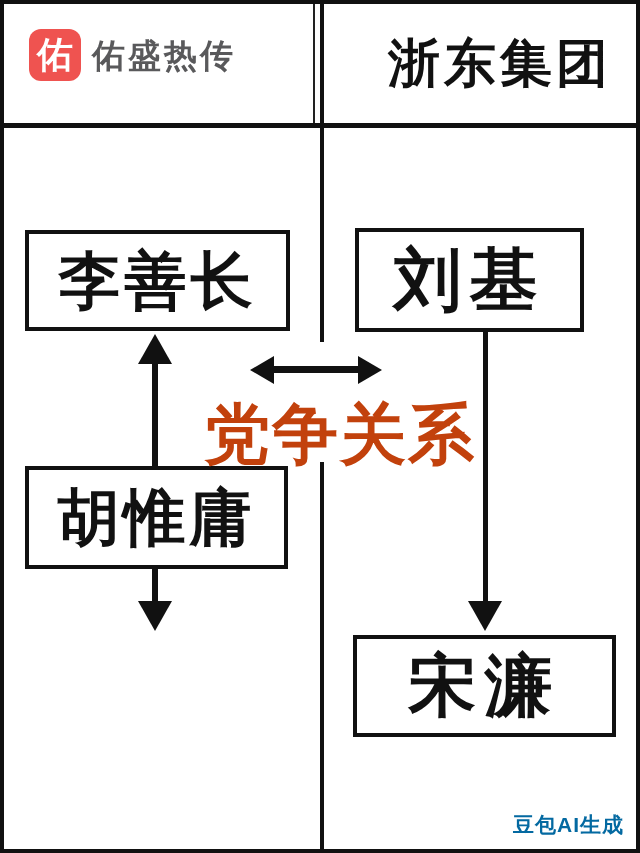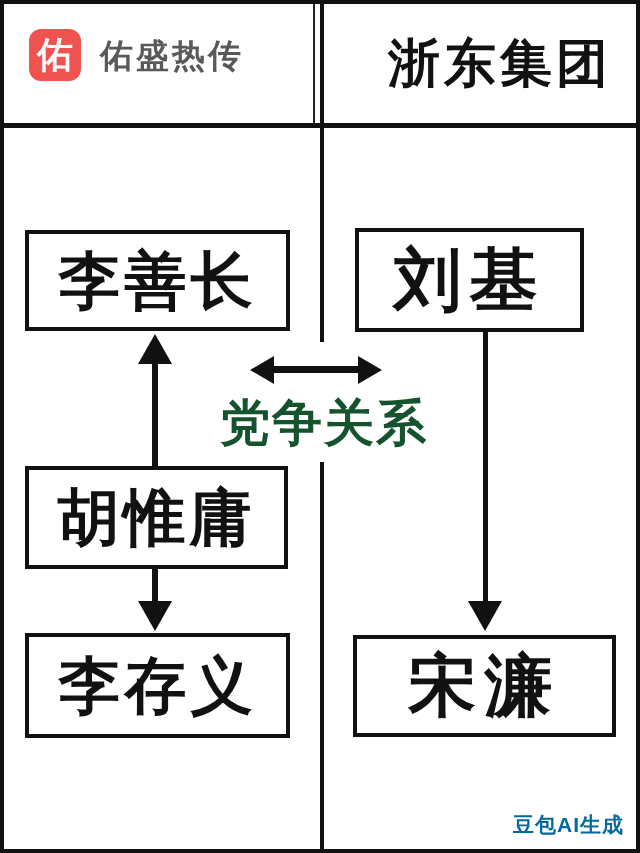--- a/index.html
+++ b/index.html
@@ -50,32 +50,32 @@
   .s-dn1{left:148px;top:561px;width:6px;height:42px;}
   .h-dn1{left:134px;top:597px;}
   .s-dn2{left:479px;top:328px;width:5px;height:270px;}
   .h-dn2{left:464px;top:597px;}
   .s-dbl{left:268px;top:362px;width:88px;height:7px;}
   .h-dbl-l{left:246px;top:352px;}
   .h-dbl-r{left:354px;top:352px;}
   
   .relation-label{
     position:absolute;left:200px;top:386px;width:240px;
-    text-align:center;font-size:50px;font-weight:700;color:#14532d;
+    text-align:center;font-size:66px;font-weight:700;color:#c2410c;
     letter-spacing:2px;z-index:3;white-space:nowrap;
   }
   
   .brand-icon{
     position:absolute;left:25px;top:25px;width:52px;height:52px;
     background:#ef5350;border-radius:12px;z-index:1;
     display:flex;align-items:center;justify-content:center;
     color:#fff;font-size:36px;font-weight:700;
   }
   .brand-text{
-    position:absolute;left:96px;top:30px;z-index:3;
+    position:absolute;left:88px;top:30px;z-index:3;
     font-size:33px;font-weight:700;color:#48484a;letter-spacing:3px;
     opacity:.9;white-space:nowrap;
   }
   .faint-url{
     position:absolute;left:90px;top:60px;z-index:3;
     font-size:22px;color:#c9c9c9;opacity:.55;letter-spacing:1px;white-space:nowrap;
   }
   .ai-credit{
     position:absolute;right:12px;bottom:10px;
     font-size:21px;font-weight:700;color:#0369a1;letter-spacing:1px;z-index:3;
@@ -93,23 +93,20 @@
   <div class="hline"></div>
   <div class="vthin"></div>
   <div class="vdiv-top"></div>
   <div class="vdiv-bottom"></div>
 
   <div class="box b-lishanchang">
     <span class="t3">李善长</span>
   </div>
   <div class="box b-huweiyong">
     <span class="t3">胡惟庸</span>
-  </div>
-  <div class="box b-licunyi">
-    <span class="t3">李存义</span>
   </div>
 
   <div class="box b-liuji">
     <span class="t2">刘基</span>
   </div>
   <div class="box b-songlian">
     <span class="t2">宋濂</span>
   </div>
 
   <div class="ah ah-up h-up"></div>

